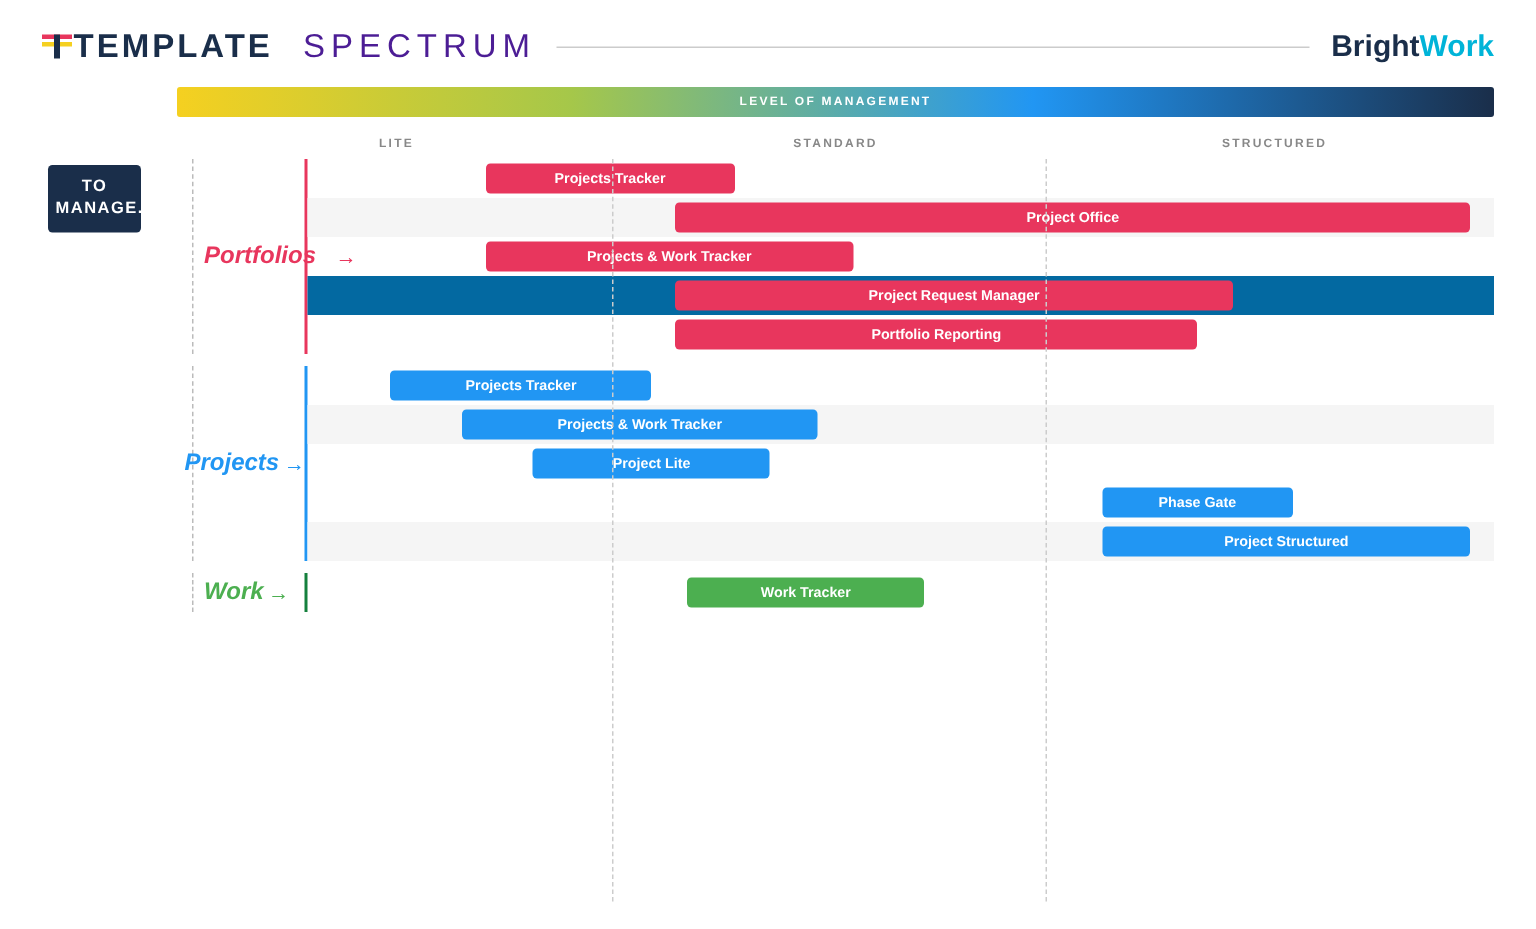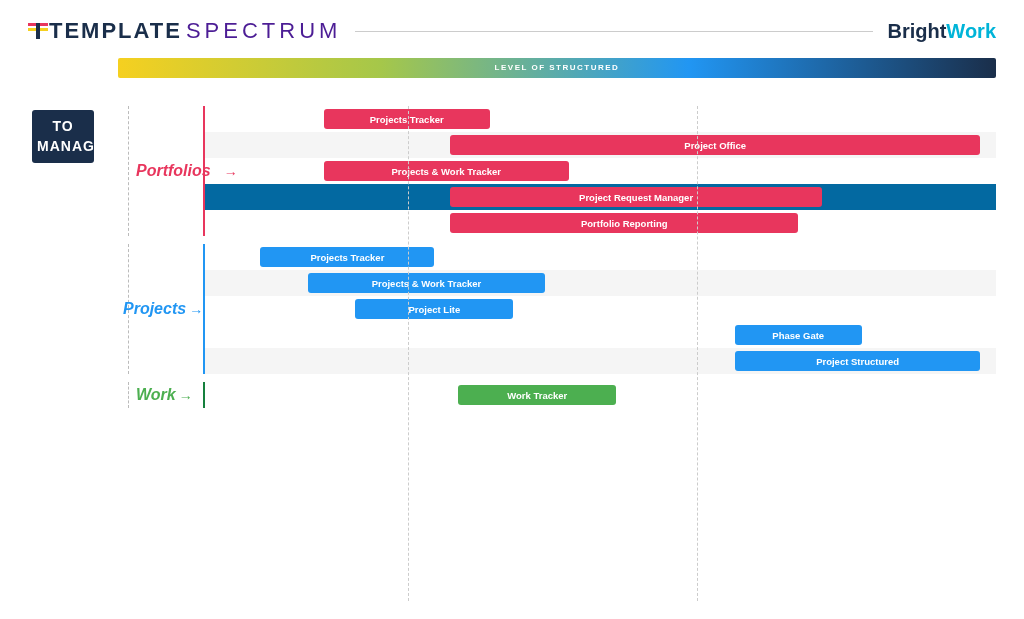--- a/index.html
+++ b/index.html
@@ -25,21 +25,21 @@
     .header {
       display: flex;
       justify-content: space-between;
       align-items: center;
       margin-bottom: 14px;
     }
 
     .template-spectrum-logo {
       display: flex;
       align-items: center;
-      gap: 4px;
+      gap: 20px;
     }
 
     .logo-divider-line {
       flex: 1;
       height: 1px;
       background: #ccc;
       margin: 0 14px;
     }
   </style>
 </head>
@@ -65,33 +65,38 @@
       Bright<span style="color:#00b4d8;">Work</span>
     </div>
   </div>
 
   <div style="display:flex;flex:1;gap:0;">
 
     <div style="width:90px;display:flex;flex-direction:column;padding-top:0;">
 
       <div style="height:52px;"></div>
 
-      <div style="background:#1a2e4a;color:#fff;font-size:14px;font-weight:700;letter-spacing:1px;text-align:center;padding:7px 5px;border-radius:3px;width:62px;line-height:1.4;margin-left:4px;">
+      <div style="background:#1a2e4a;color:#fff;font-size:11px;font-weight:700;letter-spacing:1px;text-align:center;padding:7px 5px;border-radius:3px;width:62px;line-height:1.4;margin-left:4px;">
         <span>TO</span><br>
         <span>MANAGE...</span>
       </div>
     </div>
 
     <div style="flex:1;display:flex;flex-direction:column;position:relative;">
 
       <div style="height:42px;position:relative;margin-bottom:6px;">
         <div style="position:absolute;top:0;left:0;right:0;height:20px;background:linear-gradient(to right,#f5d020 0%,#a5c74a 30%,#2196f3 65%,#1a2e4a 100%);border-radius:2px;">
-          <span style="position:absolute;left:50%;transform:translateX(-50%);font-size:8px;font-weight:700;letter-spacing:1.5px;color:#fff;line-height:20px;white-space:nowrap;">LEVEL OF STRUCTURED</span>
+          <span style="position:absolute;left:50%;transform:translateX(-50%);font-size:8px;font-weight:700;letter-spacing:1.5px;color:#fff;line-height:20px;white-space:nowrap;">LEVEL OF MANAGEMENT</span>
         </div>
 
+        <div style="position:absolute;bottom:0;left:0;right:0;display:flex;">
+          <div style="flex:1;font-size:8px;font-weight:600;letter-spacing:1.5px;color:#888;text-align:center;">LITE</div>
+          <div style="flex:1;font-size:8px;font-weight:600;letter-spacing:1.5px;color:#888;text-align:center;">STANDARD</div>
+          <div style="flex:1;font-size:8px;font-weight:600;letter-spacing:1.5px;color:#888;text-align:center;">STRUCTURED</div>
+        </div>
       </div>
 
       <div style="flex:1;position:relative;">
 
         <div style="position:absolute;top:0;bottom:0;left:33%;width:1px;border-left:1px dashed #ccc;z-index:1;"></div>
         <div style="position:absolute;top:0;bottom:0;left:66%;width:1px;border-left:1px dashed #ccc;z-index:1;"></div>
 
         <div style="display:flex;margin-bottom:8px;">
 
           <div style="width:85px;display:flex;align-items:center;position:relative;">

